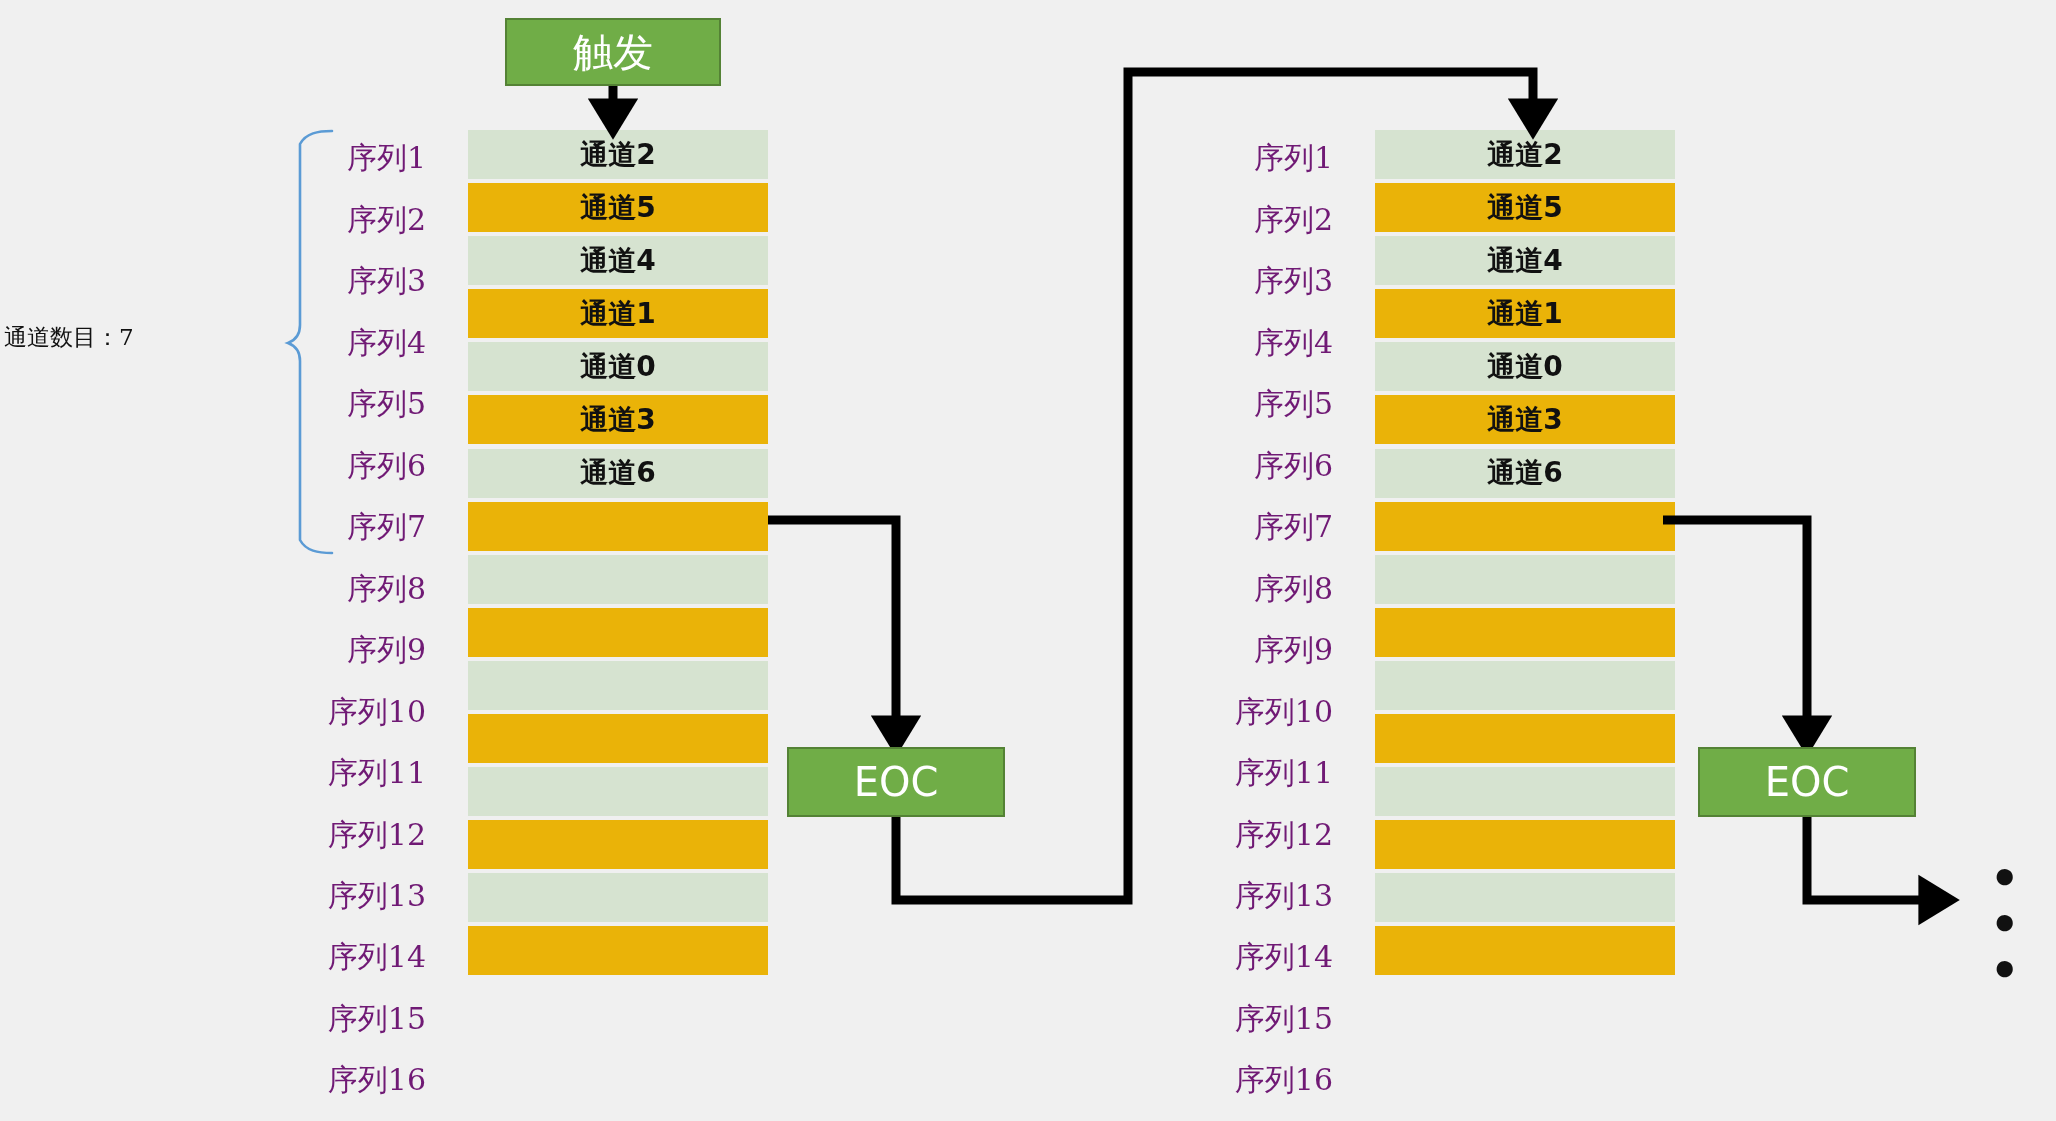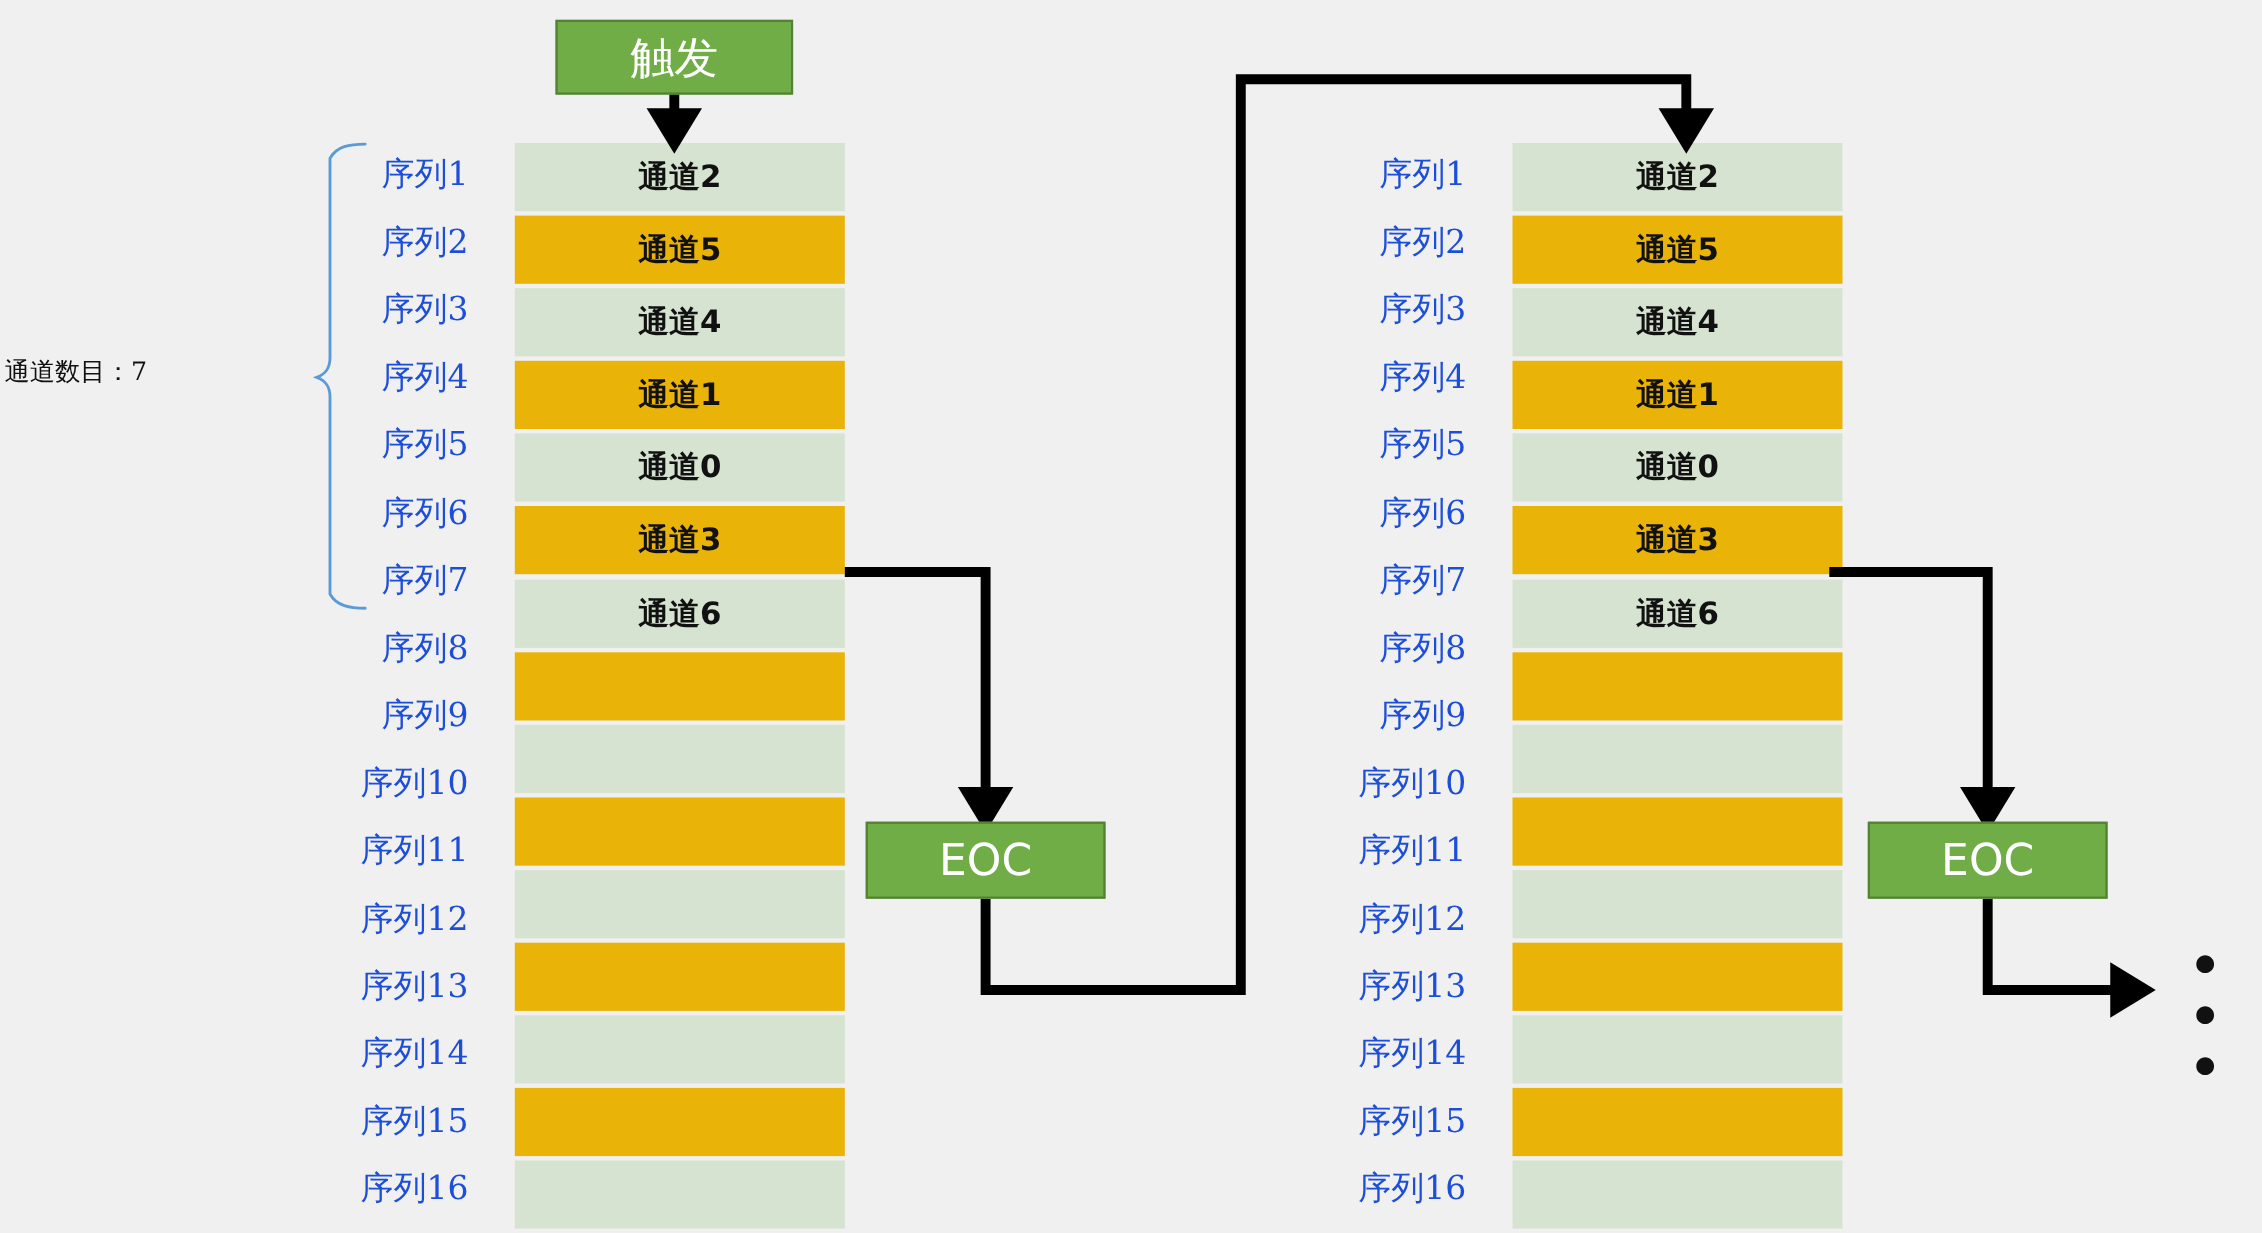--- a/index.html
+++ b/index.html
@@ -25,40 +25,40 @@
   }
   #trigger-box{left:505px;top:8px;width:216px;height:68px;font-size:40px;margin-top:10px;}
   #eoc-box-1 {left:787px;top:747px;width:218px;height:70px;font-size:40px;}
   #eoc-box-2 {left:1698px;top:747px;width:218px;height:70px;font-size:40px;}
 
   
   .seq-table{position:absolute;width:300px;top:130px;z-index:2;}
   #seq-table-1{left:468px;}
   #seq-table-2{left:1375px;}
   .seq-row{
-    height:62px;
+    height:49px;
     margin-bottom:4.1px;
     display:flex;align-items:center;justify-content:center;
     font-size:28px;font-weight:bold;color:#111;
     font-family:"DejaVu Sans","Liberation Sans",sans-serif;
     box-sizing:border-box;
   }
   .seq-row.dark{background:#d6e3d0;}
   .seq-row.light{background:#eab308;}
   .seq-row:last-child{margin-bottom:0;}
 
   
   .label-col{position:absolute;top:130px;width:220px;z-index:2;}
   #label-col-1{left:228px;}
   #label-col-2{left:1135px;}
   .seq-label{
     height:57.4px;margin-bottom:4.1px;
     display:flex;align-items:center;justify-content:flex-end;
     padding-right:22px;box-sizing:border-box;
-    font-size:30px;color:#1d4ed8;
+    font-size:30px;color:#701a75;
     font-family:"DejaVu Serif","Liberation Serif",serif;
     white-space:nowrap;
     text-align:right;
   }
 
   
   #channel-count{
     position:absolute;left:4px;top:322px;width:250px;
     font-size:23px;color:#111;
     font-family:"DejaVu Serif","Liberation Serif",serif;

